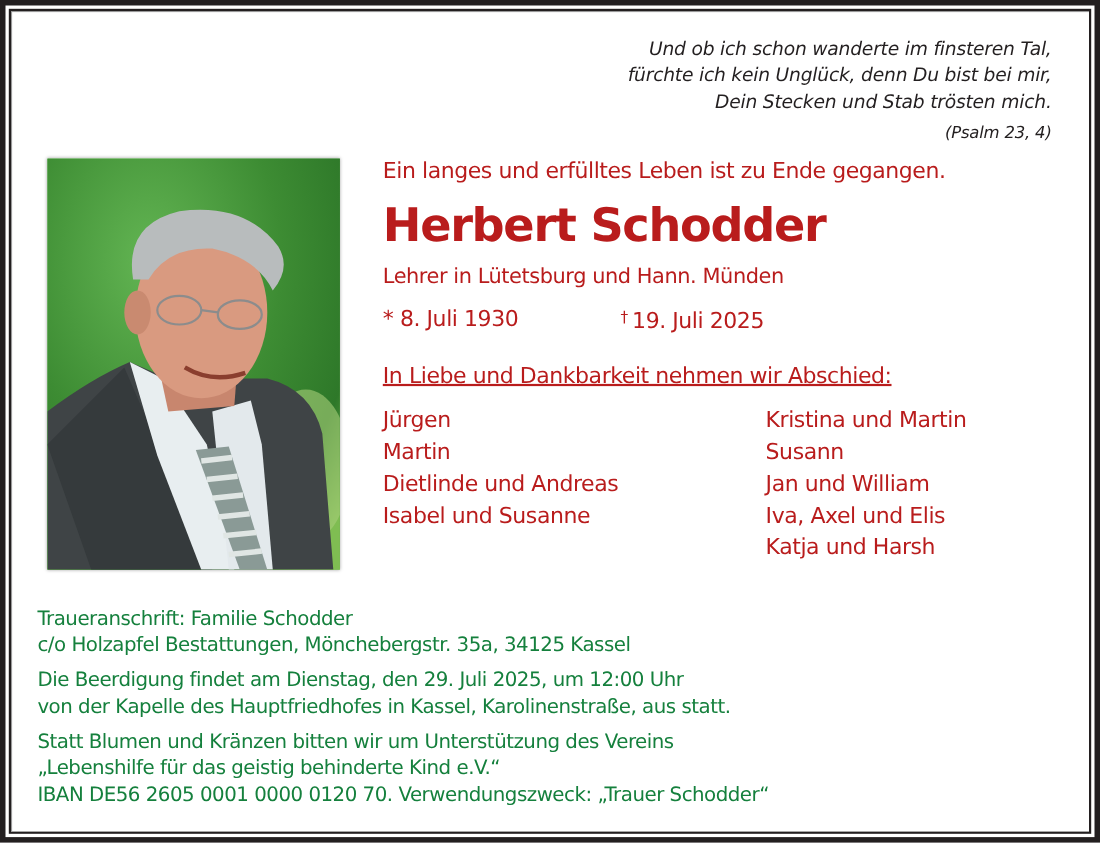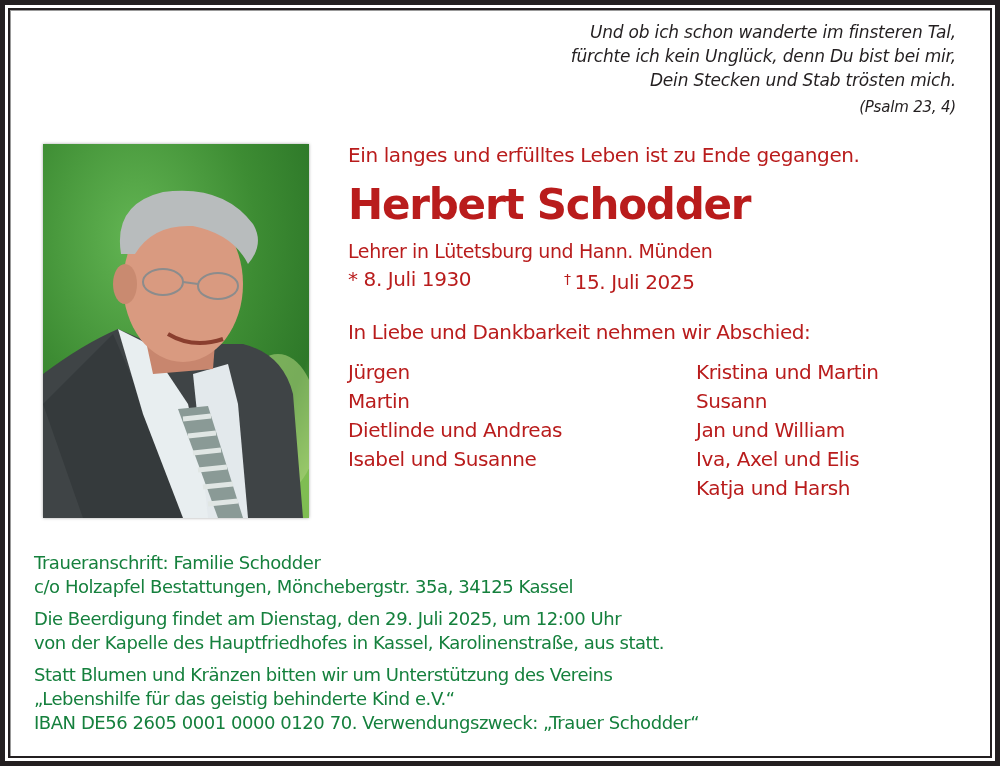--- a/index.html
+++ b/index.html
@@ -17,43 +17,43 @@
     .frame-inner {
       position: absolute; left: 8px; top: 8px; width: 984px; height: 750px;
       background: #231f20; box-sizing: border-box;
     }
     .paper {
       position: absolute; left: 10px; top: 10px; width: 980px; height: 746px;
       background: #ffffff; box-sizing: border-box;
       border-top: 1px solid #999; border-left: 1px solid #999;
     }
     .verse {
-      position: absolute; right: 34px; top: 9px; text-align: right;
+      position: absolute; right: 34px; top: 22px; text-align: right;
       font-style: italic; font-size: 17px; line-height: 24px; color: #231f20;
       font-family: "DejaVu Sans", sans-serif; letter-spacing: -0.2px;
     }
     .verse .ref { font-size: 15px; margin-top: 3px; }
     .photo {
       position: absolute; left: 32px; top: 133px; width: 266px; height: 374px;
       box-shadow: 0 0 3px rgba(0,0,0,0.35);
       overflow: hidden;
       background: radial-gradient(ellipse at 30% 20%, #5bb04a 0%, #3e8f34 45%, #2f7a2a 70%, #6fb048 100%);
     }
     .photo svg { display: block; }
     .main {
       position: absolute; left: 337px; top: 130px; width: 620px;
       font-family: "DejaVu Sans", sans-serif; color: #b91c1c;
     }
     .intro { font-size: 20px; letter-spacing: -0.4px; line-height: 28px; }
     .name { font-size: 42px; font-weight: bold; letter-spacing: -1.2px; line-height: 56px; margin-top: 8px; }
     .occupation { font-size: 19px; letter-spacing: -0.4px; line-height: 28px; margin-top: 4px; }
-    .dates { font-size: 20px; letter-spacing: -0.4px; line-height: 28px; display: flex; }
+    .dates { font-size: 20px; letter-spacing: -0.4px; line-height: 28px; margin-top: 10px; display: flex; }
     .dates .born { width: 216px; }
     .dates .dagger { font-size: 14px; vertical-align: 5px; margin-right: 4px; }
-    .farewell { font-size: 20px; letter-spacing: -0.4px; line-height: 28px; margin-top: 22px; }
+    .farewell { font-size: 20px; letter-spacing: -0.4px; line-height: 28px; margin-top: 22px; text-decoration: underline; }
     .mourners { display: flex; margin-top: 12px; }
     .mourners .col { font-size: 20px; letter-spacing: -0.4px; line-height: 29px; }
     .mourners .col.left { width: 348px; }
     .bottom {
       position: absolute; left: 23px; top: 540px; width: 900px;
       font-size: 18px; letter-spacing: -0.45px; line-height: 24px; color: #15803d;
     }
     .bottom .block { margin-bottom: 8px; }
   </style>
 </head>
@@ -108,21 +108,21 @@
     </svg>
   </div>
 
   <div class="main">
     <div class="intro">Ein langes und erfülltes Leben ist zu Ende gegangen.</div>
     <div class="name">Herbert Schodder</div>
     <div class="occupation">Lehrer in Lütetsburg und Hann. Münden</div>
     <div class="dates">
       <span class="born">* 8. Juli 1930</span>
       <span>
-        <span class="dagger">†</span><span>15. Juli 2025</span>
+        <span class="dagger">†</span><span>19. Juli 2025</span>
       </span>
     </div>
     <div class="farewell">In Liebe und Dankbarkeit nehmen wir Abschied:</div>
     <div class="mourners">
       <div class="col left">
         <div>Jürgen</div>
         <div>Martin</div>
         <div>Dietlinde und Andreas</div>
         <div>Isabel und Susanne</div>
       </div>

